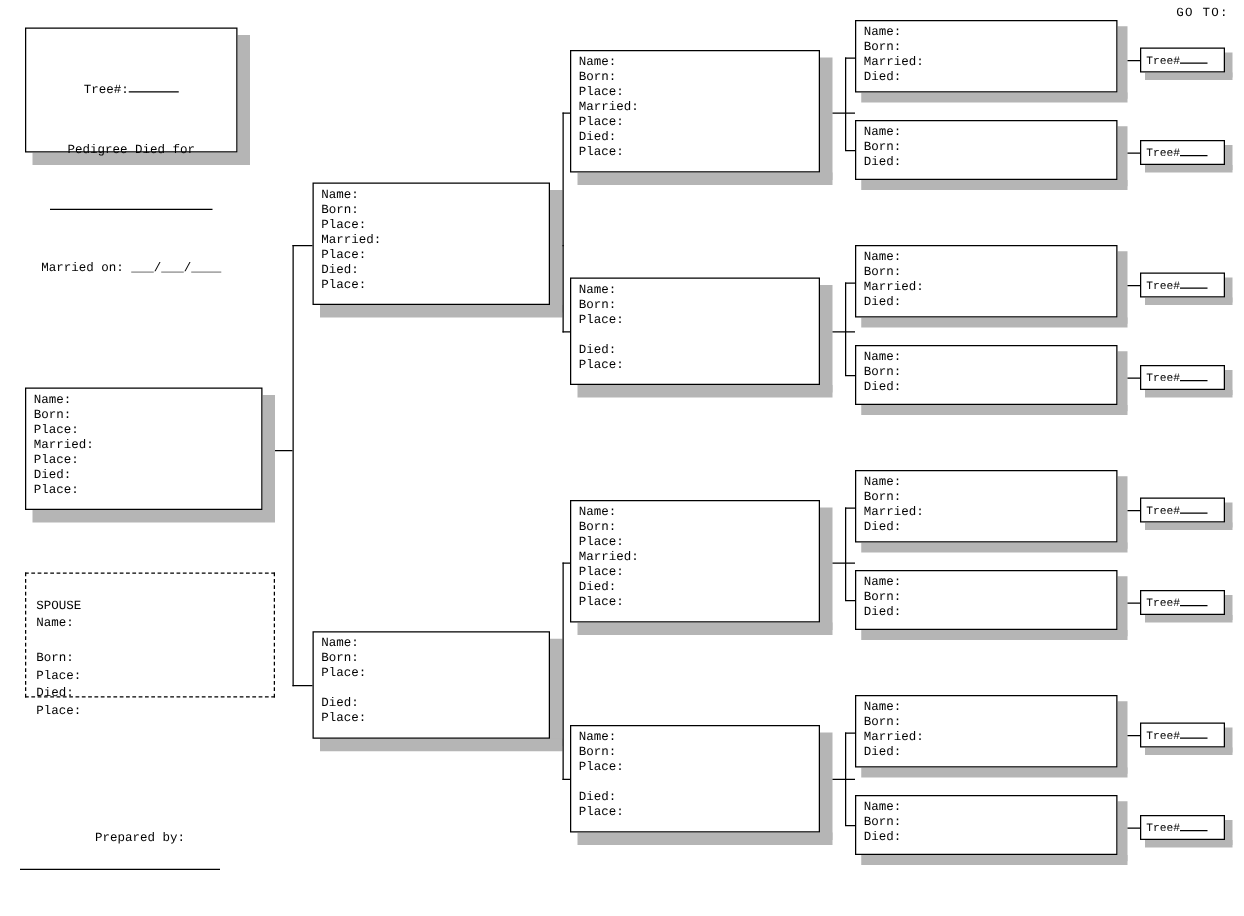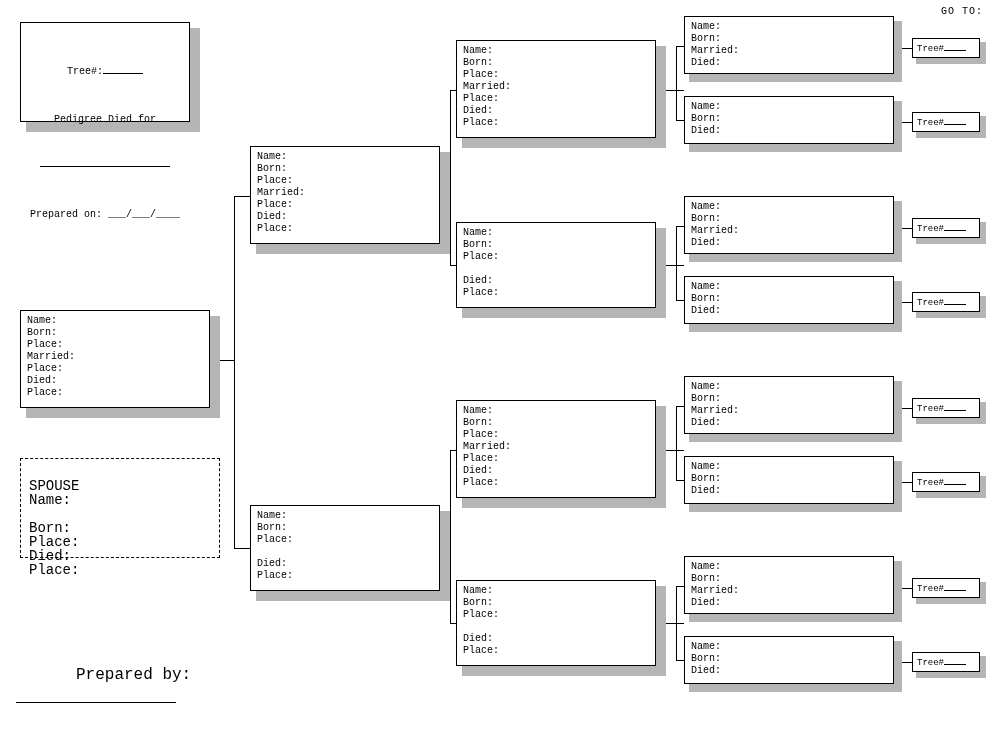--- a/index.html
+++ b/index.html
@@ -52,21 +52,21 @@
     width: 130px;
     margin: 6px auto 8px auto;
   }
   .spousebox {
     position: absolute;
     border: 1px dashed #000;
     box-sizing: border-box;
     padding: 6px 8px;
     line-height: 14px;
     white-space: pre;
-    font-size: 14px;
+    font-size: 10px;
   }
   .goto {
     position: absolute;
     font-size: 10px;
     letter-spacing: 1px;
   }
   .treetag {
     position: absolute;
   }
   .treetag .face {
@@ -92,41 +92,41 @@
     width: 22px;
     height: 8px;
     vertical-align: baseline;
   }
   .connector {
     position: absolute;
     background: #000;
   }
   .preparedby {
     position: absolute;
-    font-size: 16px;
+    font-size: 10px;
   }
   .preparedby .line {
     border-bottom: 1px solid #000;
     width: 160px;
     margin-top: 18px;
   }
 </style>
 </head>
 <body>
 
 <div class="goto" style="left:928px; top:6px;margin-left:13px;">GO TO:</div>
 
 <div class="box3d headerbox" style="left:20px; top:22px;">
   <div class="side" style="left:170px; top:6px; width:10px; height:100px;"></div>
   <div class="bottom" style="left:6px; top:100px; width:174px; height:10px;"></div>
   <div class="face" style="left:0; top:0; width:170px; height:100px;">
     <div><span>Tree#:</span><span class="uline"></span></div>
     <div>Pedigree Died for</div>
     <span class="fullline"></span>
-    <div><span>Prepared on:</span> <span>___/___/____</span></div>
+    <div><span>Married on:</span> <span>___/___/____</span></div>
   </div>
 </div>
 
 <div class="box3d" style="left:20px; top:310px;">
   <div class="side" style="left:190px; top:6px; width:10px; height:98px;"></div>
   <div class="bottom" style="left:6px; top:98px; width:194px; height:10px;"></div>
   <div class="face" style="left:0; top:0; width:190px; height:98px;">Name:
 Born:
 Place:
 Married:

